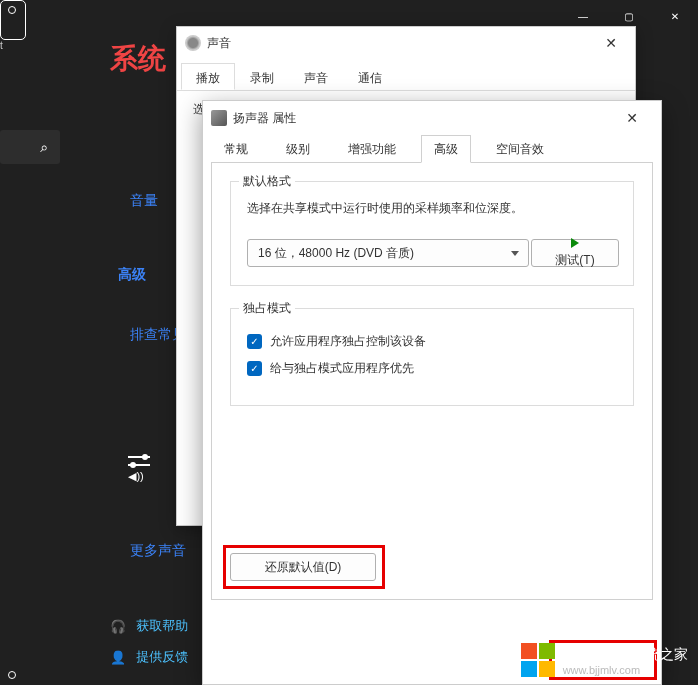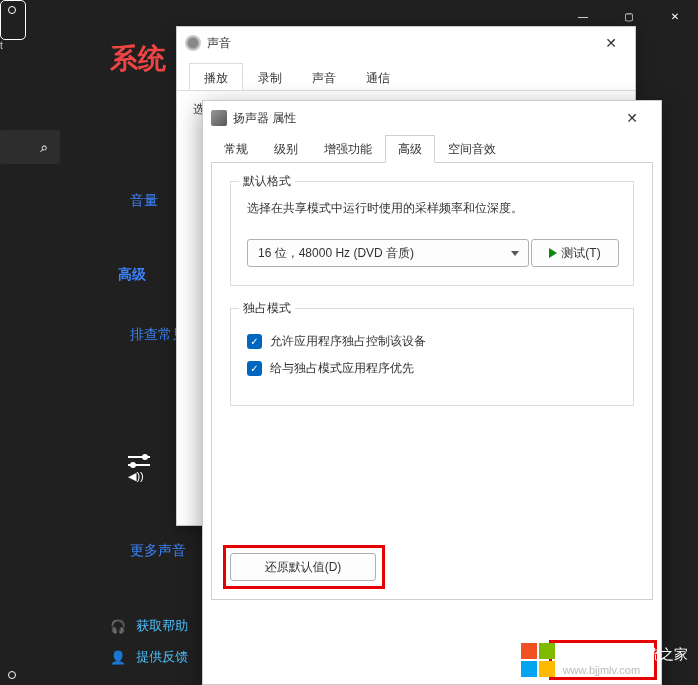--- a/index.html
+++ b/index.html
@@ -26,43 +26,43 @@
     .hr1 { top: 617px; }
     .hr2 { top: 648px; }
     .help-icon { color: #ccc; }
 
     
     .sound-dialog { position: absolute; top: 26px; left: 176px; width: 460px; height: 500px; background: #fff; border: 1px solid #ccc; box-shadow: 0 4px 16px rgba(0,0,0,0.3); }
     .sd-titlebar { height: 32px; display: flex; align-items: center; padding: 0 8px; }
     .sd-title-icon { width: 16px; height: 16px; background: radial-gradient(circle, #888 40%, #ccc 60%); border-radius: 50%; margin-right: 6px; }
     .sd-title { font-size: 12px; color: #333; flex: 1; }
     .sd-close { width: 32px; height: 32px; display: flex; align-items: center; justify-content: center; color: #333; font-size: 14px; }
-    .sd-tabs { height: 32px; display: flex; border-bottom: 1px solid transparent; padding: 0 12px; }
+    .sd-tabs { height: 32px; display: flex; border-bottom: 1px solid transparent; padding: 0 4px; }
     .sd-tab { padding: 6px 14px 4px; font-size: 12px; color: #333; border: 1px solid transparent; border-bottom: none; margin-top: 4px;}
     .sd-tab.active { border-color: #ddd; background: #fff; border-bottom: 1px solid #fff; position: relative; z-index: 1; }
     .sd-body { border-top: 1px solid #ddd; margin-top: -1px; padding: 10px 16px; font-size: 12px; color: #333; }
 
     
     .props-dialog { position: absolute; top: 100px; left: 202px; width: 460px; height: 585px; background: #fff; border: 1px solid #ccc; box-shadow: 0 8px 24px rgba(0,0,0,0.4); }
     .pd-titlebar { height: 34px; display: flex; align-items: center; padding: 0 8px; }
     .pd-icon { width: 16px; height: 16px; margin-right: 6px; background: linear-gradient(135deg, #999, #555); border-radius: 2px; }
     .pd-title { font-size: 12px; color: #333; flex: 1; }
     .pd-close { width: 42px; height: 30px; display: flex; align-items: center; justify-content: center; color: #333; font-size: 14px; }
-    .pd-tabs { height: 28px; display: flex; padding: 0 8px; gap: 0; }
+    .pd-tabs { height: 28px; display: flex; padding: 0 8px; gap: 12px; }
     .pd-tab { padding: 5px 12px 4px; font-size: 12px; color: #333; border: 1px solid transparent; border-bottom: none; }
     .pd-tab.active { border-color: #d0d0d0; background: #fff; position: relative; z-index: 2; border-bottom: 1px solid #fff; }
     .pd-body { border: 1px solid #d0d0d0; margin: -1px 8px 10px 8px; padding: 18px 18px 70px 18px; font-size: 12px; color: #333; height: 438px; position: relative; }
 
     .groupbox { border: 1px solid #dcdcdc; padding: 14px 14px 18px 16px; margin-bottom: 22px; position: relative; }
     .groupbox-title { position: absolute; top: -9px; left: 8px; background: #fff; padding: 0 4px; font-size: 12px; }
     .group-desc { margin: 4px 0 22px 0; }
     .format-row { display: flex; gap: 2px; align-items: flex-end; }
     .format-select { flex: 1; height: 28px; border: 1px solid #b0b0b0; border-radius: 3px; padding: 0 26px 0 10px; font-size: 12px; display: flex; align-items: center; position: relative; background: #fdfdfd; }
     .format-select::after { content: ""; position: absolute; right: 9px; top: 11px; width: 0; height: 0; border-left: 4px solid transparent; border-right: 4px solid transparent; border-top: 5px solid #555; }
-    .test-btn { width: 88px; height: 28px; border: 1px solid #b0b0b0; border-radius: 3px; display: flex; align-items: center; justify-content: center; gap: 4px; font-size: 12px; background: #fdfdfd; }
+    .test-btn { width: 88px; height: 28px; border: 1px solid #b0b0b0; border-radius: 3px; display: flex; align-items: center; justify-content: center; gap: 4px; font-size: 12px; background: #fdfdfd; flex-direction: column; }
     .play-tri { width: 0; height: 0; border-top: 5px solid transparent; border-bottom: 5px solid transparent; border-left: 8px solid #0a8a0a; }
 
     .check-row { display: flex; align-items: center; gap: 8px; margin: 10px 0; }
     .checkbox { width: 15px; height: 15px; border-radius: 3px; background: #0067c0; display: flex; align-items: center; justify-content: center; color: #fff; font-size: 10px; line-height: 1; }
 
     .restore-btn { position: absolute; bottom: 18px; left: 18px; width: 146px; height: 28px; border: 1px solid #b0b0b0; border-radius: 3px; display: flex; align-items: center; justify-content: center; font-size: 12px; background: #fdfdfd; }
     .highlight-red { position: absolute; border: 3px solid #e60000; pointer-events: none; }
     .hl1 { left: 11px; bottom: 10px; width: 162px; height: 44px; }
 
     .pd-footer { position: absolute; bottom: 0; left: 0; right: 0; height: 46px; display: flex; align-items: center; justify-content: flex-end; padding: 0 14px; gap: 8px; }

